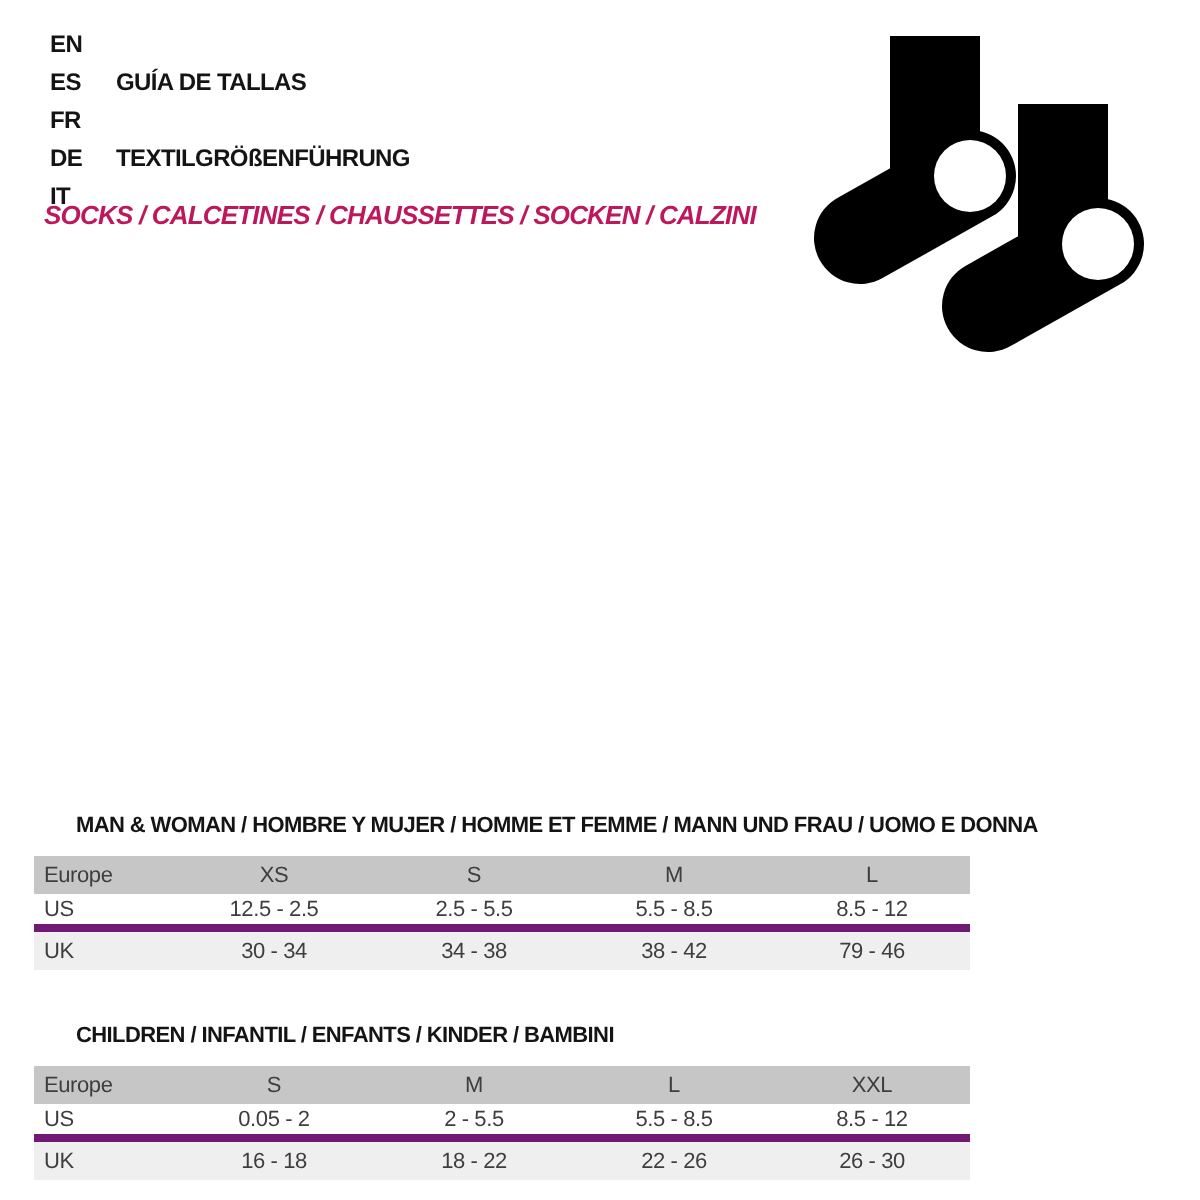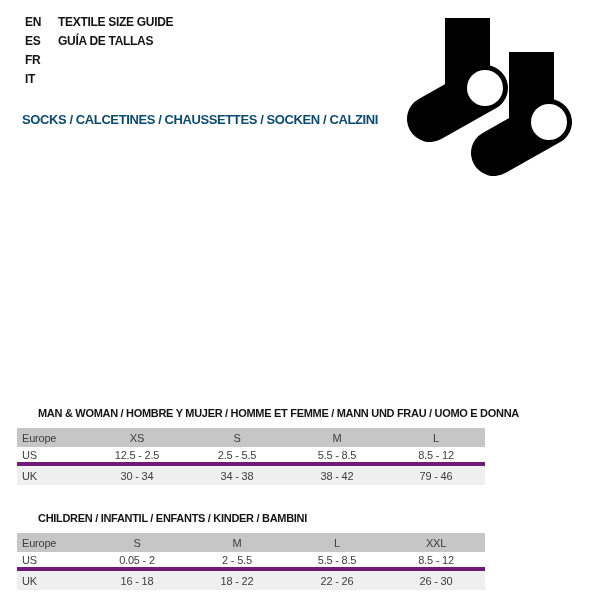--- a/index.html
+++ b/index.html
@@ -24,26 +24,27 @@
     letter-spacing: -0.3px;
     color: #141414;
     white-space: nowrap;
   }
   .lang-code { width: 33px; flex: 0 0 33px; }
 
   
   .category {
     position: absolute;
     left: 22px;
-    top: 112px;
+    top: 100px;
     font-weight: bold;
     font-size: 13px;
     letter-spacing: -0.4px;
-    color: #0c4a6e;
+    color: #be185d;
     white-space: nowrap;
+    font-style: italic;
   }
 
   
   .socks-svg { position: absolute; left: 398px; top: 3px; }
 
   
   .table-block { position: absolute; left: 17px; width: 468px; }
   .tb1 { top: 406px; }
   .tb2 { top: 511px; }
   .table-title {
@@ -73,28 +74,31 @@
   .cell.last { width: 98px; flex: 0 0 98px; }
 </style>
 </head>
 <body>
 
 <div class="page">
 
   <div class="lang-block">
     <div class="lang-row">
       <span class="lang-code">EN</span>
-      <span class="lang-label">TEXTILE SIZE GUIDE</span>
     </div>
     <div class="lang-row">
       <span class="lang-code">ES</span>
       <span class="lang-label">GUÍA DE TALLAS</span>
     </div>
     <div class="lang-row">
       <span class="lang-code">FR</span>
+    </div>
+    <div class="lang-row">
+      <span class="lang-code">DE</span>
+      <span class="lang-label">TEXTILGRÖßENFÜHRUNG</span>
     </div>
     <div class="lang-row">
       <span class="lang-code">IT</span>
     </div>
   </div>
 
   <div class="category">SOCKS / CALCETINES / CHAUSSETTES / SOCKEN / CALZINI</div>
 
   <svg class="socks-svg" width="190" height="185" viewBox="0 0 190 185" aria-hidden="true">
 

